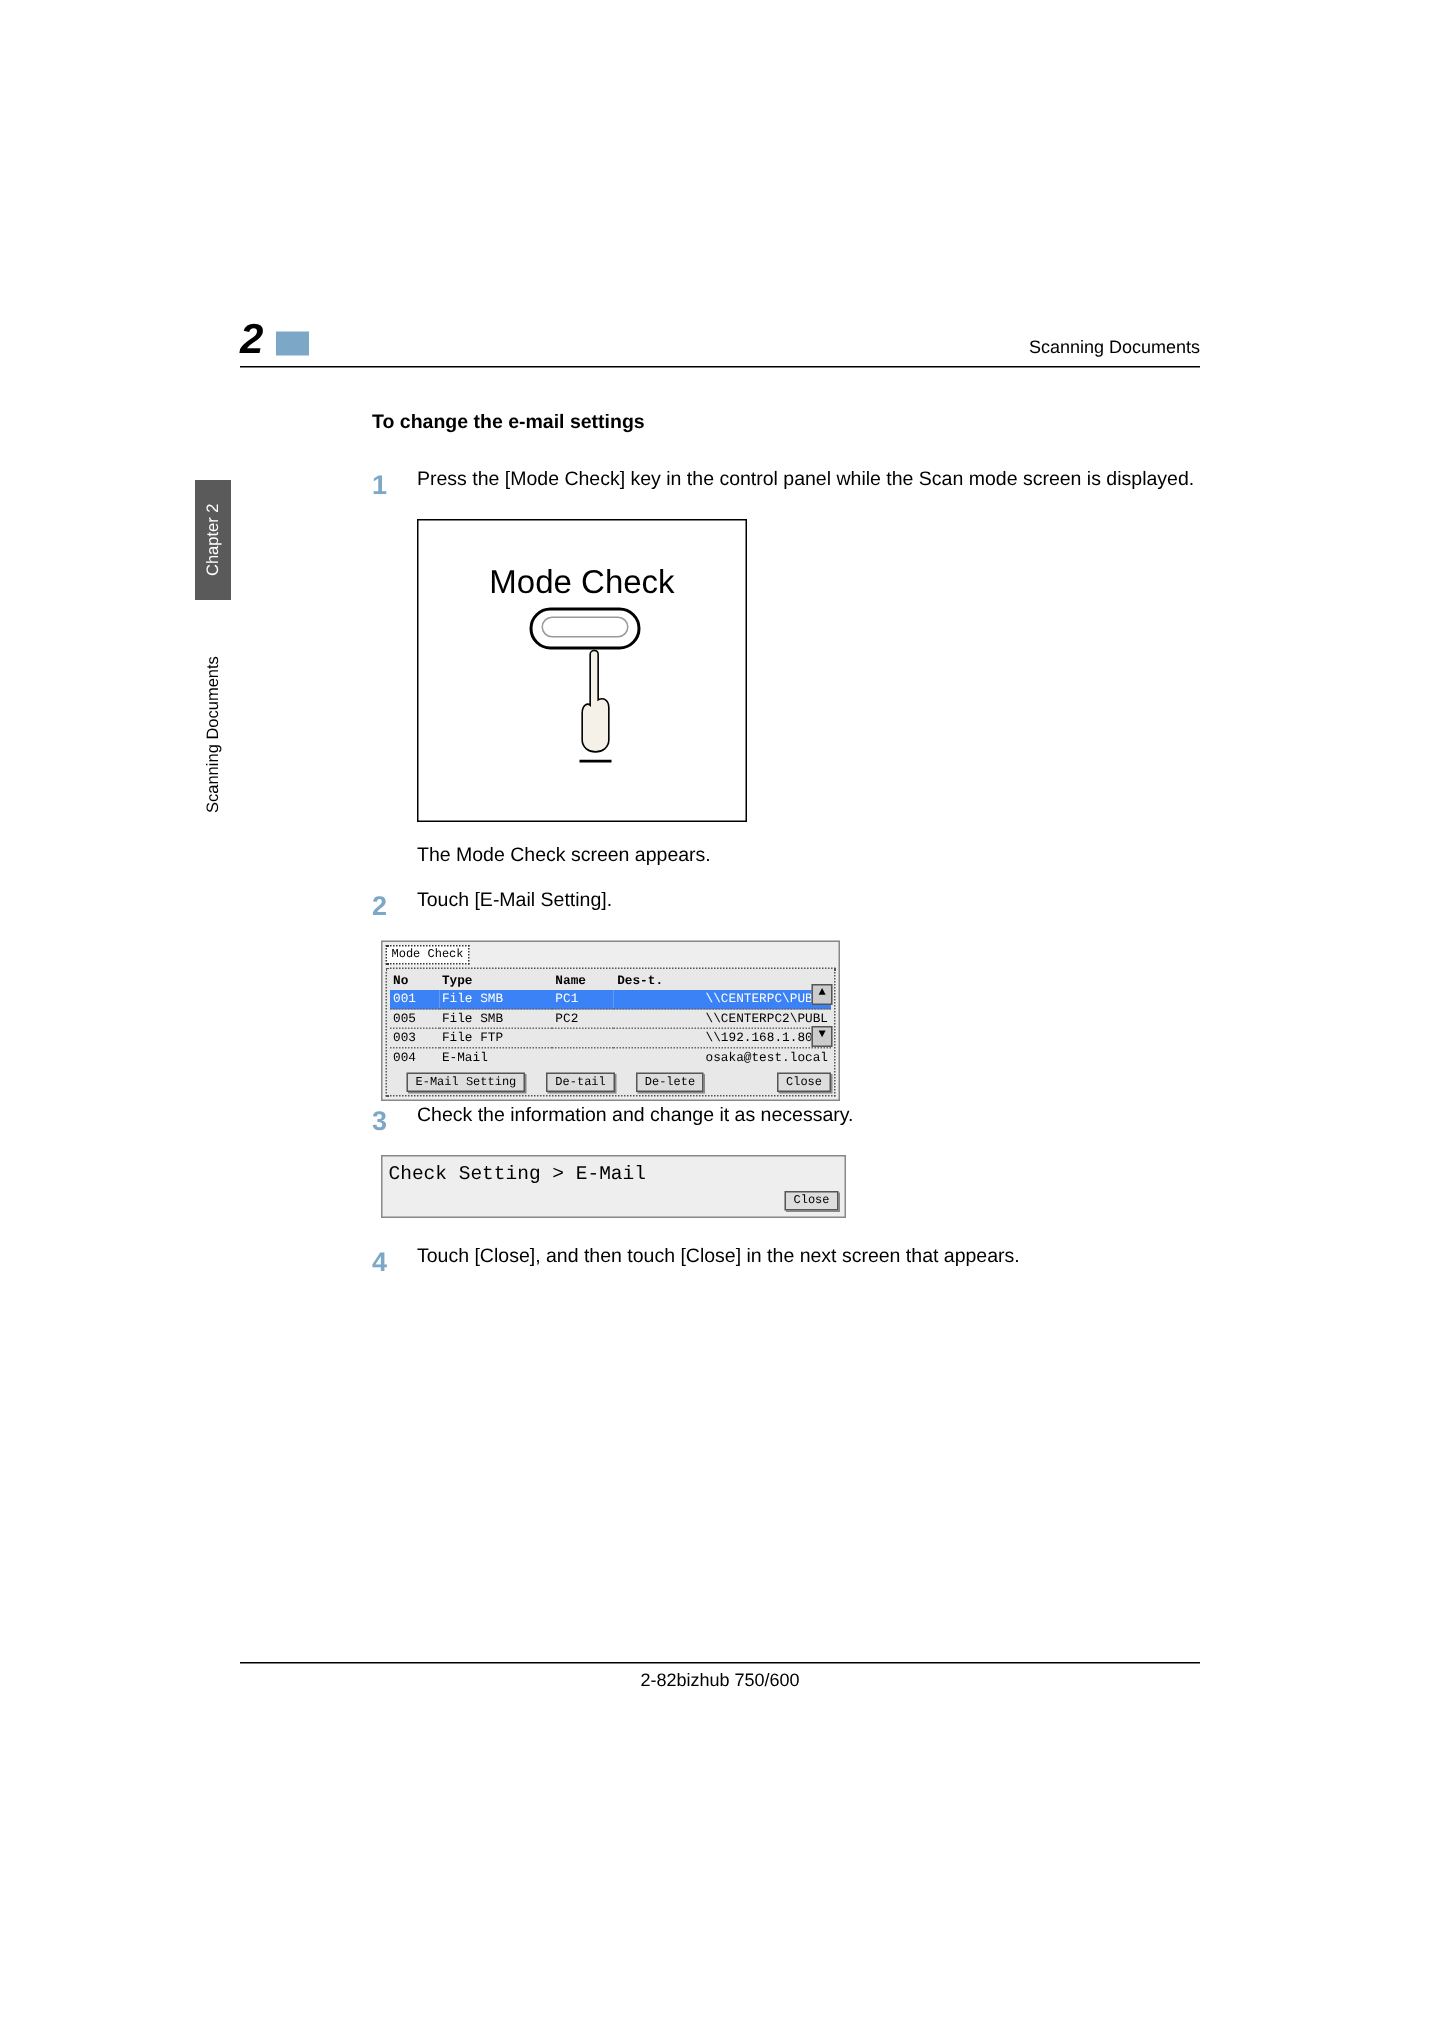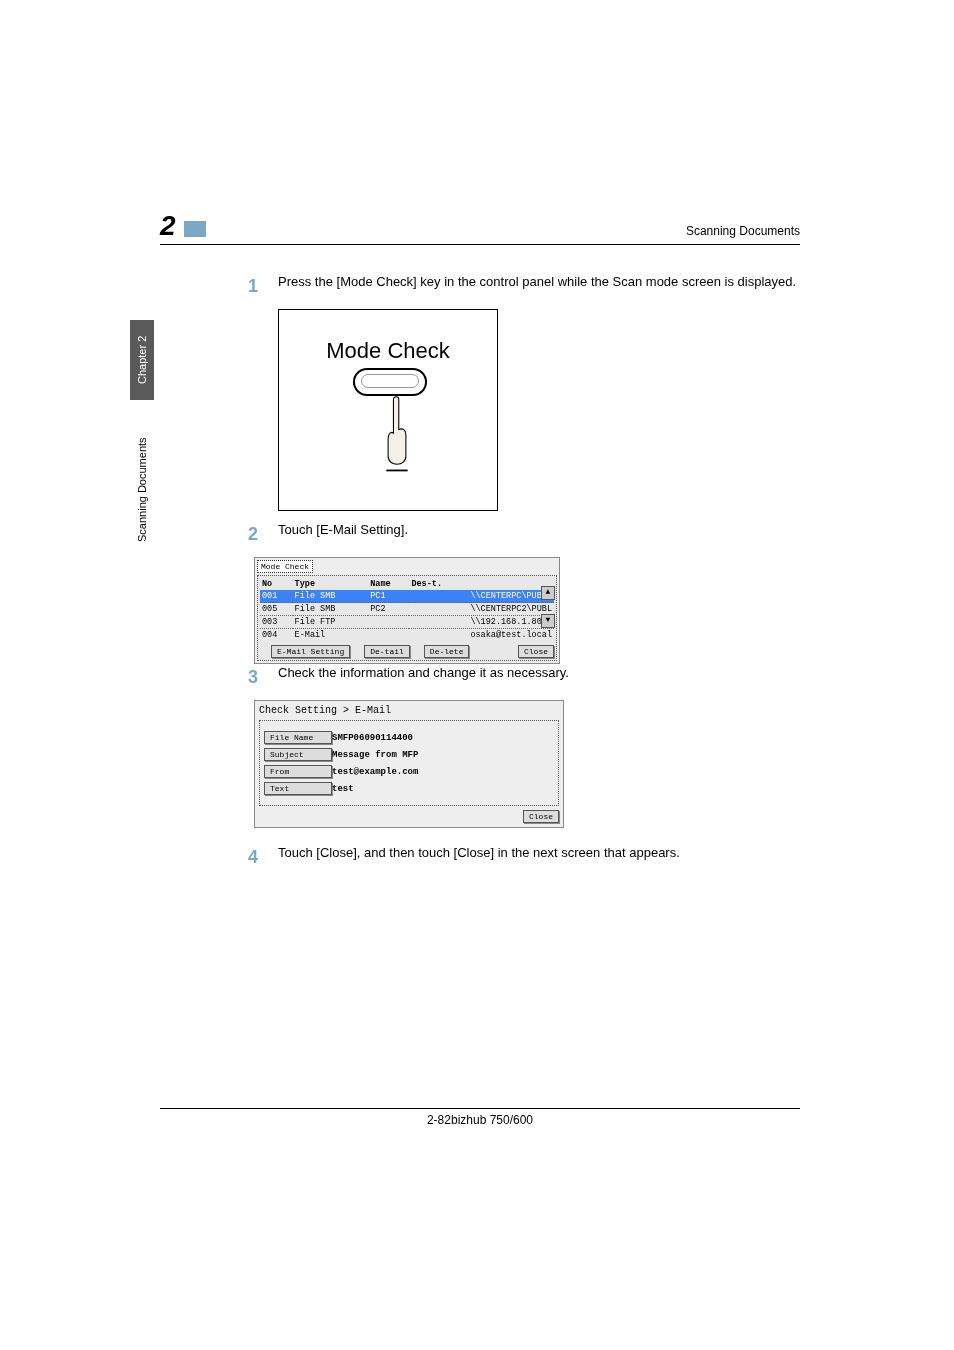--- a/index.html
+++ b/index.html
@@ -216,21 +216,21 @@
   }
   .screen2 {
     width: 300px;
     border: 1px solid #888;
     font-family: "Courier New", monospace;
     font-size: 9px;
     background: #eee;
     padding: 4px;
   }
   .screen2 .crumb {
-    font-size: 10px;
+    font-size: 13px;
     margin-bottom: 4px;
   }
   .screen2-inner {
     border: 1px dotted #555;
     padding: 6px 4px;
   }
   .screen2 .row2 {
     display: flex;
     align-items: center;
     margin: 4px 0;
@@ -266,39 +266,41 @@
   <div class="tab-light">Scanning Documents</div>
 </div>
 
 <div class="page">
   <div class="header-row">
     <span class="chapter-num">2</span>
     <span class="chapter-block"></span>
     <span class="header-right">Scanning Documents</span>
   </div>
 
+  <div class="section-title">To change the e-mail settings</div>
 
   <div class="step">
     <div class="step-num">1</div>
     <div class="step-text">Press the [Mode Check] key in the control panel while the Scan mode screen is displayed.</div>
   </div>
 
   <div class="fig">
     <div class="fig-modecheck">
       <div class="mc-label">Mode Check</div>
       <div class="mc-button">
         <div class="mc-button-inner"></div>
       </div>
       <svg class="mc-finger" viewBox="0 0 40 90">
         <path d="M16 6 C16 2 22 2 22 6 L22 40 C26 38 30 40 30 46 L30 70 C30 82 10 82 10 70 L10 50 C10 44 14 42 16 44 Z" fill="#f5f0e8" stroke="#000" stroke-width="1.2"></path>
         <path d="M8 86 L32 86" stroke="#000" stroke-width="2"></path>
       </svg>
     </div>
   </div>
 
+  <div class="indent-text">The Mode Check screen appears.</div>
 
   <div class="step">
     <div class="step-num">2</div>
     <div class="step-text">Touch [E-Mail Setting].</div>
   </div>
 
   <div class="screens">
     <div class="screen1">
       <span class="tab-label">Mode Check</span>
       <div class="screen1-inner">
@@ -353,38 +355,20 @@
 
 
   <div class="step">
     <div class="step-num">3</div>
     <div class="step-text">Check the information and change it as necessary.</div>
   </div>
 
   <div class="screens">
     <div class="screen2">
       <div class="crumb">Check Setting &gt; E-Mail</div>
-      <div class="screen2-inner">
-        <div class="row2">
-          <span class="btn3d lab">File Name</span>
-          <span class="val">SMFP06090114400</span>
-        </div>
-        <div class="row2">
-          <span class="btn3d lab">Subject</span>
-          <span class="val">Message from MFP</span>
-        </div>
-        <div class="row2">
-          <span class="btn3d lab">From</span>
-          <span class="val">test@example.com</span>
-        </div>
-        <div class="row2">
-          <span class="btn3d lab">Text</span>
-          <span class="val">test</span>
-        </div>
-      </div>
       <div class="close-row">
         <span class="btn3d">Close</span>
       </div>
     </div>
   </div>
 
   <div class="step" style="margin-top:16px">
     <div class="step-num">4</div>
     <div class="step-text">Touch [Close], and then touch [Close] in the next screen that appears.</div>
   </div>

